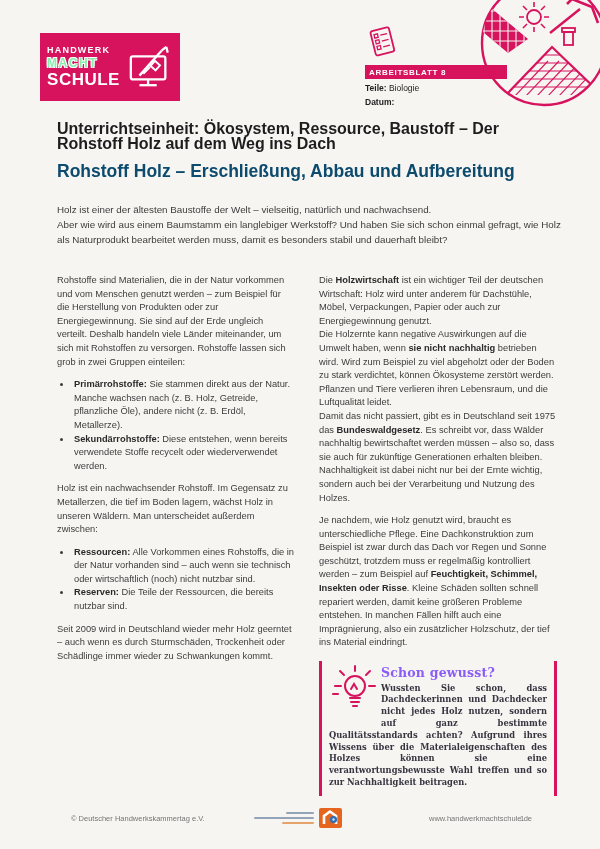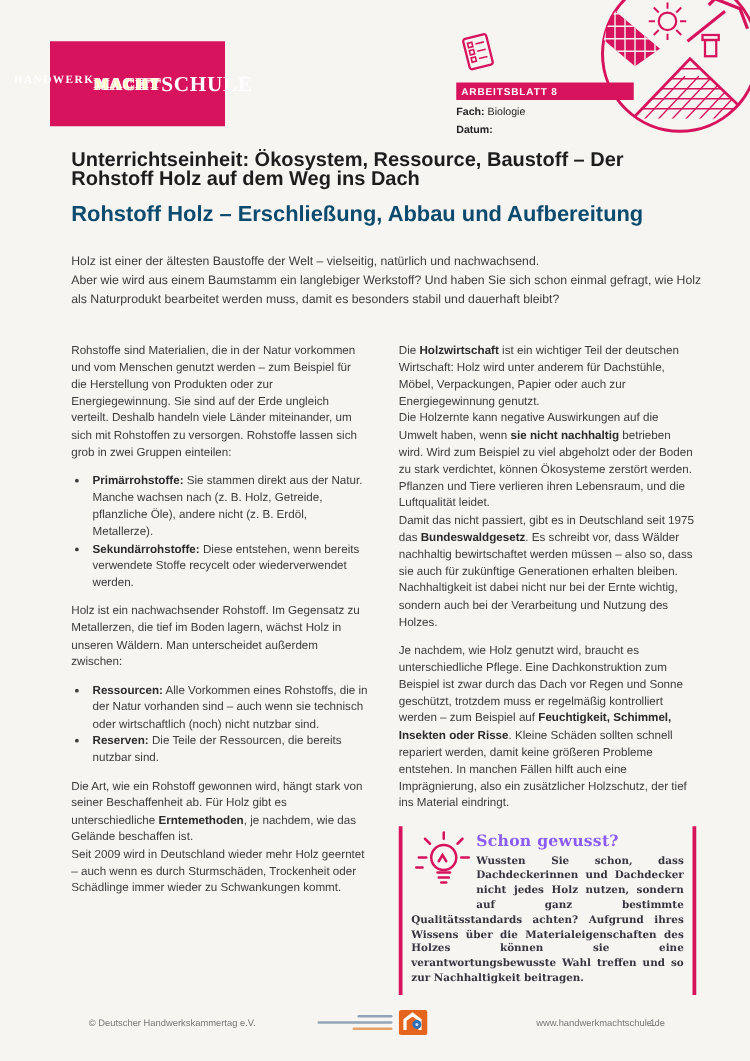--- a/index.html
+++ b/index.html
@@ -7,25 +7,25 @@
     width:600px;height:849px;position:relative;overflow:hidden;
     background:#f6f5f2;
     font-family:"Liberation Sans", sans-serif;
     color:#3c3c3c;
   }
   
   .logo{
     position:absolute;left:40px;top:33px;width:140px;height:68px;
     background:#d6135c;display:flex;align-items:center;justify-content:center;gap:7px;
   }
-  .logo-text{display:flex;flex-direction:row;line-height:1;color:#fff;font-family:Liberation Serif, serif;}
+  .logo-text{display:flex;flex-direction:column;line-height:1;color:#fff;}
   .lt1{font-size:9px;font-weight:bold;letter-spacing:1.2px;}
   .lt2{
     font-size:12px;font-weight:bold;letter-spacing:1.5px;margin:2px 0;
-    color:#fef9c3;
+    color:#86efac;
     text-shadow:-1px -1px 0 #fff,1px -1px 0 #fff,-1px 1px 0 #fff,1px 1px 0 #fff;
   }
   .lt3{font-size:17px;font-weight:bold;letter-spacing:0.5px;}
   .meta{position:absolute;left:365px;top:24px;width:152px;}
   .ab-bar{
     background:#d6135c;color:#fff;font-size:8px;font-weight:bold;letter-spacing:0.7px;
     padding:3px 4px 2px;width:142px;box-sizing:border-box;margin-top:1px;
   }
   .meta-row{font-size:8.5px;margin-top:4px;color:#222;}
   .meta-row b{font-weight:bold;}
@@ -97,21 +97,21 @@
             <line x1="17" y1="11" x2="24" y2="11"></line>
           <rect x="11" y="15" width="3.5" height="3.5"></rect>
             <line x1="17" y1="17" x2="24" y2="17"></line>
           <rect x="11" y="21" width="3.5" height="3.5"></rect>
             <line x1="17" y1="23" x2="24" y2="23"></line>
         </g>
       </g>
     </svg>
     <div class="ab-bar">ARBEITSBLATT 8</div>
     <div class="meta-row">
-      <b>Fach:</b>
+      <b>Teile:</b>
       <span>Biologie</span>
     </div>
     <div class="meta-row">
       <b>Datum:</b>
     </div>
   </div>
 
   <svg class="circle-illu" width="130" height="124" viewBox="0 0 130 124">
     <defs>
       <clipPath id="cc">
@@ -195,21 +195,20 @@
         <li><b>Sekundärrohstoffe:</b><span> Diese entstehen, wenn bereits verwendete Stoffe recycelt oder wiederverwendet werden.</span></li>
       </ul>
       <div class="blk">
           <p>Holz ist ein nachwachsender Rohstoff. Im Gegensatz zu Metallerzen, die tief im Boden lagern, wächst Holz in unseren Wäldern. Man unterscheidet außerdem zwischen:</p>
         </div>
       <ul class="blist">
         <li><b>Ressourcen:</b><span> Alle Vorkommen eines Rohstoffs, die in der Natur vorhanden sind – auch wenn sie technisch oder wirtschaftlich (noch) nicht nutzbar sind.</span></li>
         <li><b>Reserven:</b><span> Die Teile der Ressourcen, die bereits nutzbar sind.</span></li>
       </ul>
       <div class="blk">
-        <p><span>Die Art, wie ein Rohstoff gewonnen wird, hängt stark von seiner Beschaffenheit ab. Für Holz gibt es unterschiedliche </span><b>Erntemethoden</b><span>, je nachdem, wie das Gelände beschaffen ist.</span></p>
         <p>Seit 2009 wird in Deutschland wieder mehr Holz geerntet – auch wenn es durch Sturmschäden, Trockenheit oder Schädlinge immer wieder zu Schwankungen kommt.</p>
       </div>
     </div>
 
     <div class="col">
       <div class="blk">
         <p><span>Die </span><b>Holzwirtschaft</b><span> ist ein wichtiger Teil der deutschen Wirtschaft: Holz wird unter anderem für Dachstühle, Möbel, Verpackungen, Papier oder auch zur Energiegewinnung genutzt.</span></p>
         <p><span>Die Holzernte kann negative Auswirkungen auf die Umwelt haben, wenn </span><b>sie nicht nachhaltig</b><span> betrieben wird. Wird zum Beispiel zu viel abgeholzt oder der Boden zu stark verdichtet, können Ökosysteme zerstört werden. Pflanzen und Tiere verlieren ihren Lebensraum, und die Luftqualität leidet.</span></p>
         <p><span>Damit das nicht passiert, gibt es in Deutschland seit 1975 das </span><b>Bundeswaldgesetz</b><span>. Es schreibt vor, dass Wälder nachhaltig bewirtschaftet werden müssen – also so, dass sie auch für zukünftige Generationen erhalten bleiben. Nachhaltigkeit ist dabei nicht nur bei der Ernte wichtig, sondern auch bei der Verarbeitung und Nutzung des Holzes.</span></p>
       </div>

